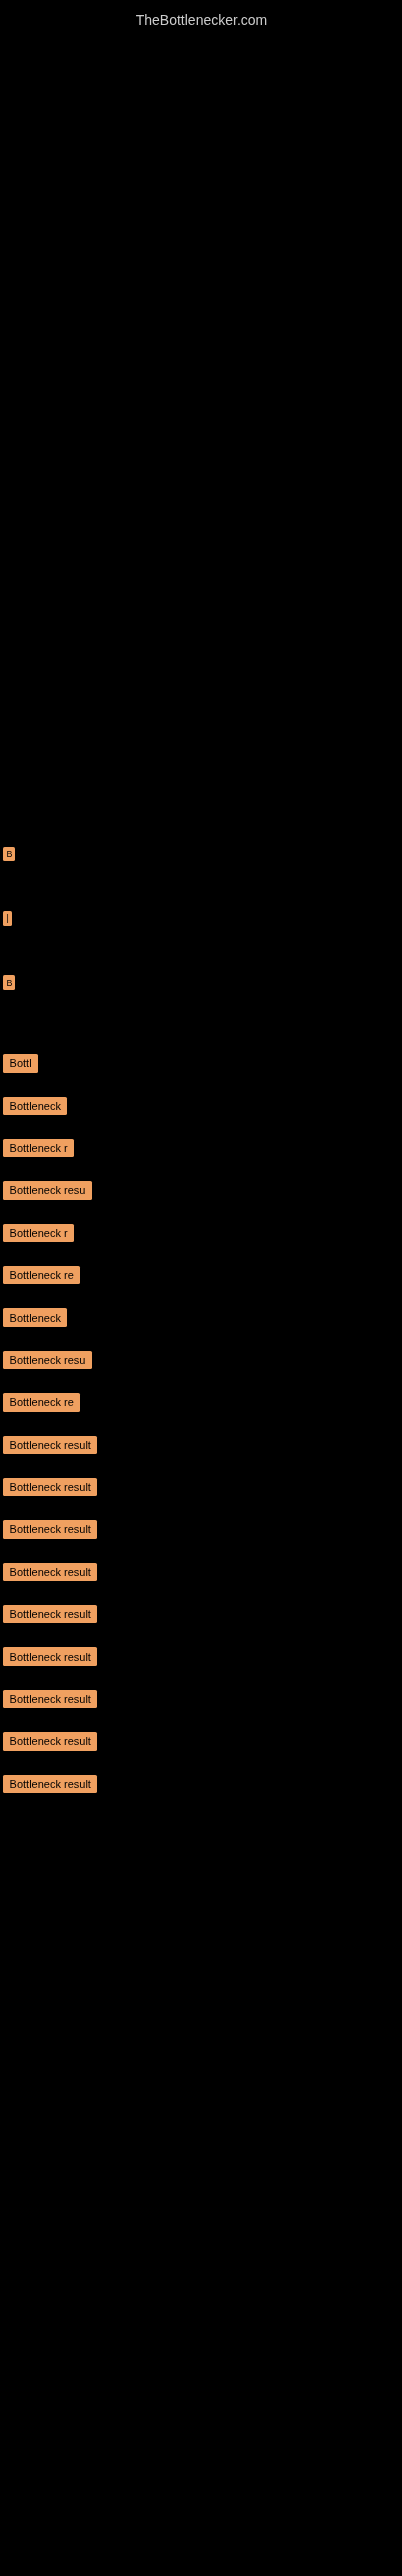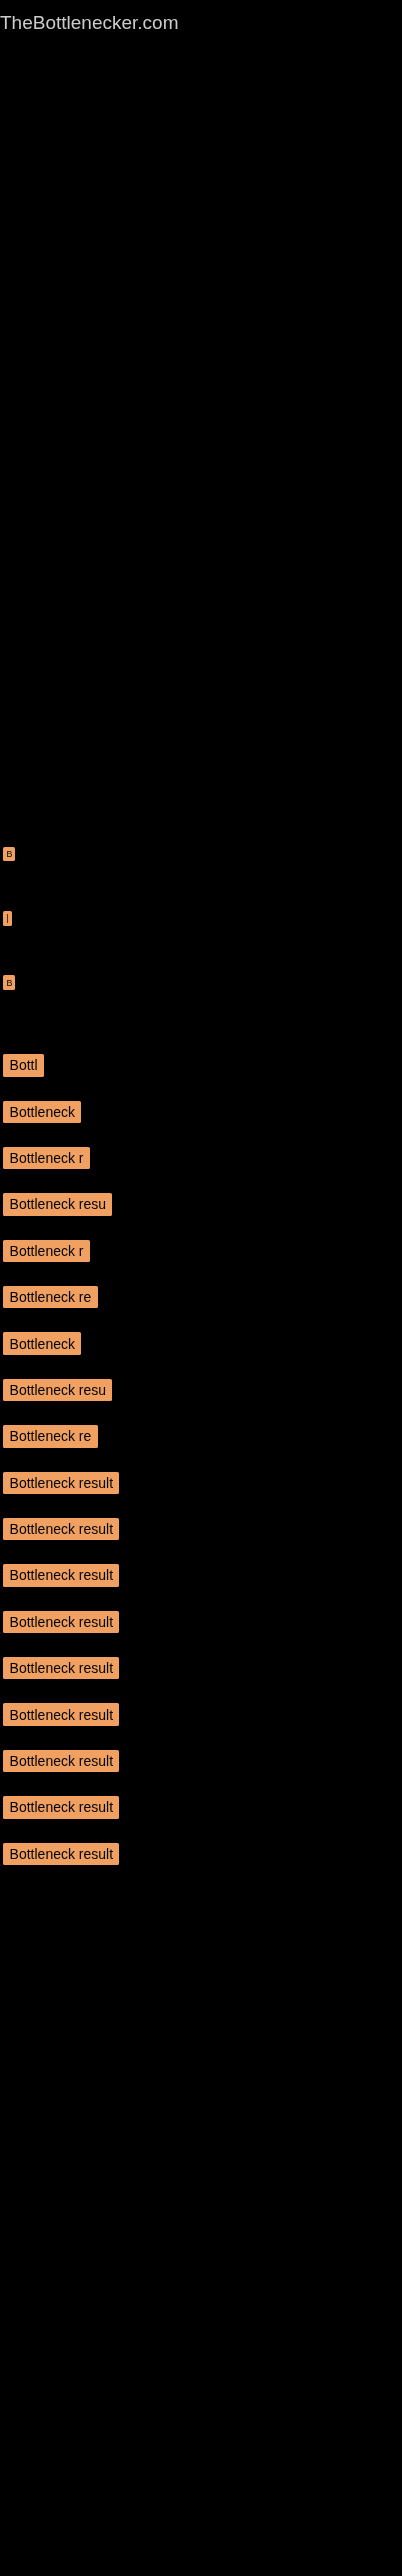--- a/index.html
+++ b/index.html
@@ -11,22 +11,22 @@
     body {
       background-color: #000000;
       width: 403px;
       min-height: 2576px;
       font-family: Arial, sans-serif;
       position: relative;
     }
 
     .site-title {
       color: #cccccc;
-      font-size: 19px;
-      text-align: left;
+      font-size: 14px;
+      text-align: center;
       padding-top: 8px;
       position: absolute;
       top: 4px;
       left: 0;
       right: 0;
     }
 
     .bottleneck-items-container {
       position: absolute;
       top: 845px;
@@ -36,21 +36,21 @@
 
     .bottleneck-item {
       margin-bottom: 6.4px;
       padding-left: 3.2px;
     }
 
     .bottleneck-label {
       display: inline-block;
       background-color: #f0a060;
       color: #000000;
-      font-size: 14px;
+      font-size: 11px;
       font-weight: normal;
       padding: 3.2px 6.4px;
       border-radius: 1.6px;
       white-space: nowrap;
     }
 
     
     .item-1 .bottleneck-label { font-size: 8.9px; padding: 2.4px 3.2px; }
     .item-2 .bottleneck-label { font-size: 8.9px; padding: 2.4px 3.2px; }
     .item-3 .bottleneck-label { font-size: 8.9px; padding: 2.4px 3.2px; }

